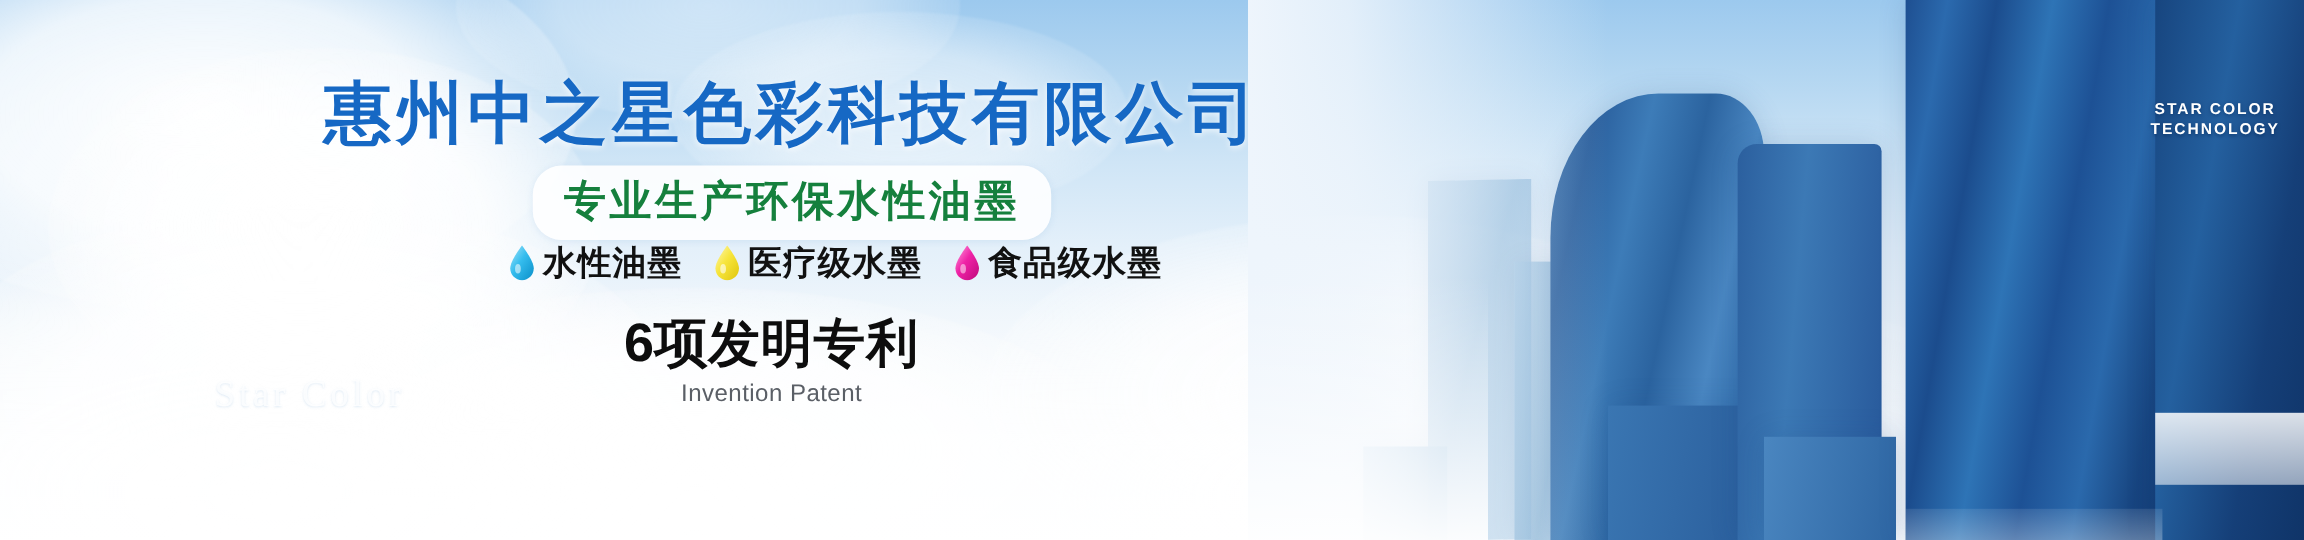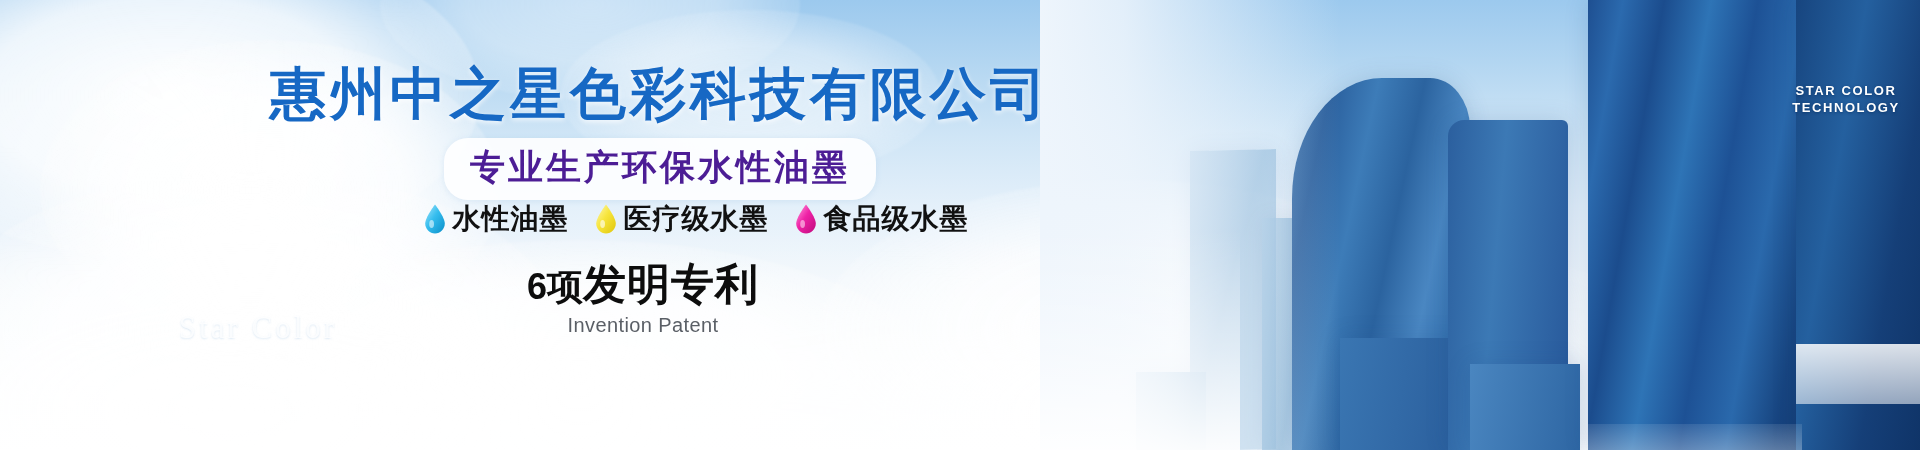--- a/index.html
+++ b/index.html
@@ -211,21 +211,21 @@
     position: absolute;
     left: 50%;
     top: 138px;
     transform: translateX(-50%);
     background: rgba(255,255,255,0.88);
     border-radius: 24px;
     padding: 6px 26px 9px;
     font-size: 35px;
     font-weight: 700;
     letter-spacing: 3px;
-    color: #4c1d95;
+    color: #15803d;
     white-space: nowrap;
     box-shadow: 0 1px 6px rgba(120,170,215,0.18);
   }
 
   .features {
     position: absolute;
     left: 0; top: 200px;
     width: 1320px;
     display: flex;
     justify-content: center;
@@ -260,21 +260,21 @@
     align-items: flex-start;
     gap: 34px;
   }
   .badge { text-align: center; }
   .badge-main {
     white-space: nowrap;
     line-height: 1.06;
     color: #0d0d0d;
   }
   .badge-strong {
-    font-size: 36px;
+    font-size: 45px;
     font-weight: 700;
     letter-spacing: 0px;
   }
   .badge-rest {
     font-size: 43px;
     font-weight: 600;
     letter-spacing: 1px;
   }
   .badge-en {
     margin-top: 6px;

